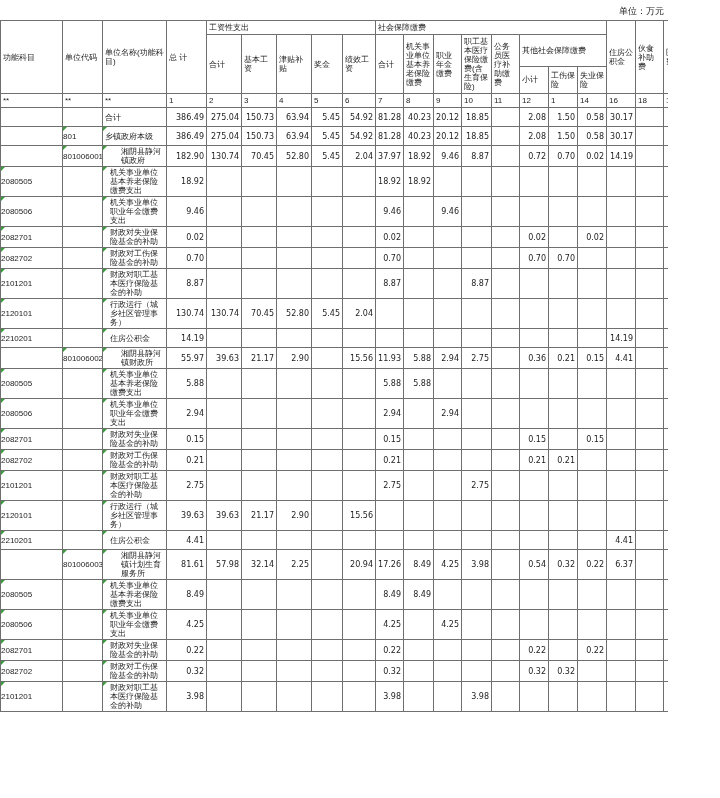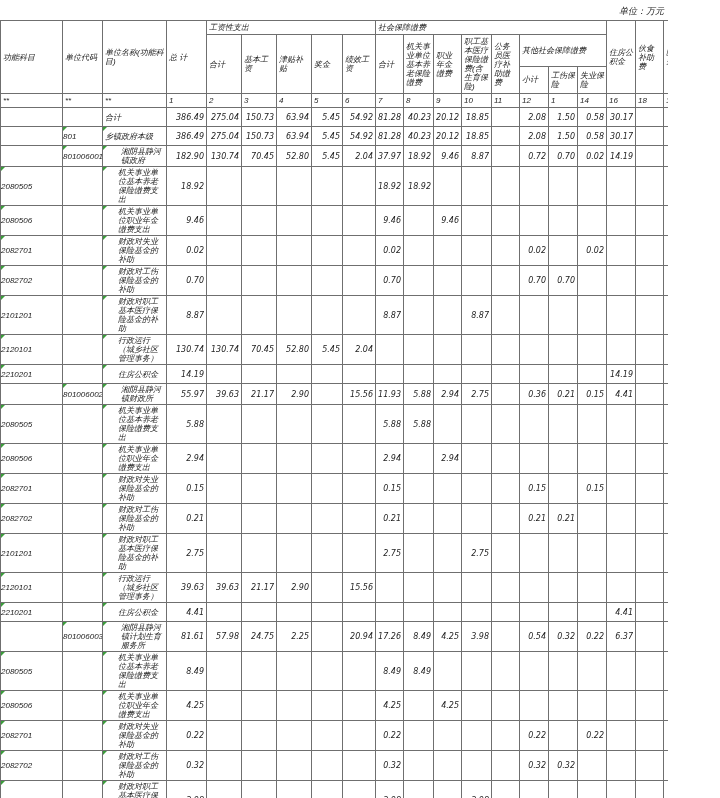--- a/index.html
+++ b/index.html
@@ -1,35 +1,35 @@
 <!DOCTYPE html>
 <html><head>
 <meta charset="utf-8">
 <style>
   html,body{margin:0;padding:0;background:#fff;}
   .sheet{
     position:relative;width:668px;height:798px;background:#ffffff;
-    font-family:"Liberation Sans","DejaVu Sans",sans-serif;color:#1c1c1c;overflow:hidden;font-style:italic;
+    font-family:"Liberation Sans","DejaVu Sans",sans-serif;color:#1c1c1c;overflow:hidden;
   }
   .unit-note{position:absolute;top:5px;right:4px;font-size:9px;color:#1c1c1c;}
   table{position:absolute;top:20px;left:0;width:720px;border-collapse:collapse;table-layout:fixed;}
   th,td{border:1px solid #6f6f6f;padding:0;overflow:hidden;}
   thead th{font-weight:normal;font-size:8px;line-height:9px;text-align:left;vertical-align:middle;padding:2px;}
   tr.hrow1{height:14px;}
   tr.hrow2{height:27px;}
   tr.hrow3{height:15px;}
   tr.idxrow{height:13px;}
   tr.idxrow th{font-size:8px;background:#fff;}
   tbody tr{height:19px;}
   tbody td{font-size:8px;line-height:9px;vertical-align:middle;}
   td.num{text-align:right;padding-right:2px;font-family:"DejaVu Sans",sans-serif;}
   td.ctr{text-align:left;}
   td.name{text-align:left;padding:1px 1px 1px 2px;}
   td.ind1{padding-left:18px;}
-  td.ind2{padding-left:15px;}
+  td.ind2{padding-left:7px;}
   .gt{position:relative;}
   .gt::before{content:"";position:absolute;top:0;left:0;width:0;height:0;
     border-top:4px solid #3a9c3a;border-right:4px solid transparent;}
 </style>
 </head>
 <body>
 
 <div class="sheet">
   <div class="unit-note">单位：万元</div>
 
@@ -526,21 +526,21 @@
           <td class="num"></td>
           <td class="num"></td>
           <td class="num"></td>
         </tr>
         <tr>
           <td class="ctr"></td>
           <td class="ctr gt">801006003</td>
           <td class="name ind1 gt">湘阴县静河镇计划生育服务所</td>
           <td class="num">81.61</td>
           <td class="num">57.98</td>
-          <td class="num">24.75</td>
+          <td class="num">32.14</td>
           <td class="num">2.25</td>
           <td class="num"></td>
           <td class="num">20.94</td>
           <td class="num">17.26</td>
           <td class="num">8.49</td>
           <td class="num">4.25</td>
           <td class="num">3.98</td>
           <td class="num"></td>
           <td class="num">0.54</td>
           <td class="num">0.32</td>

